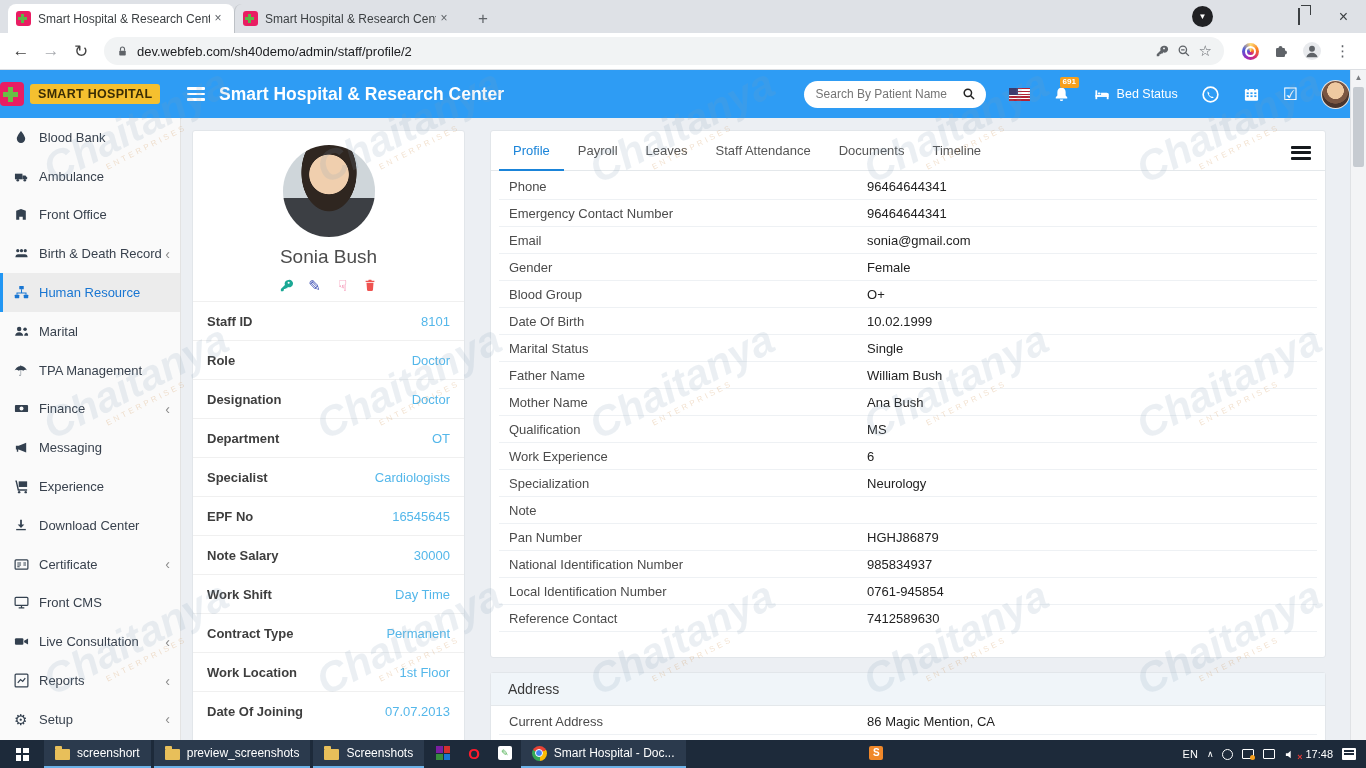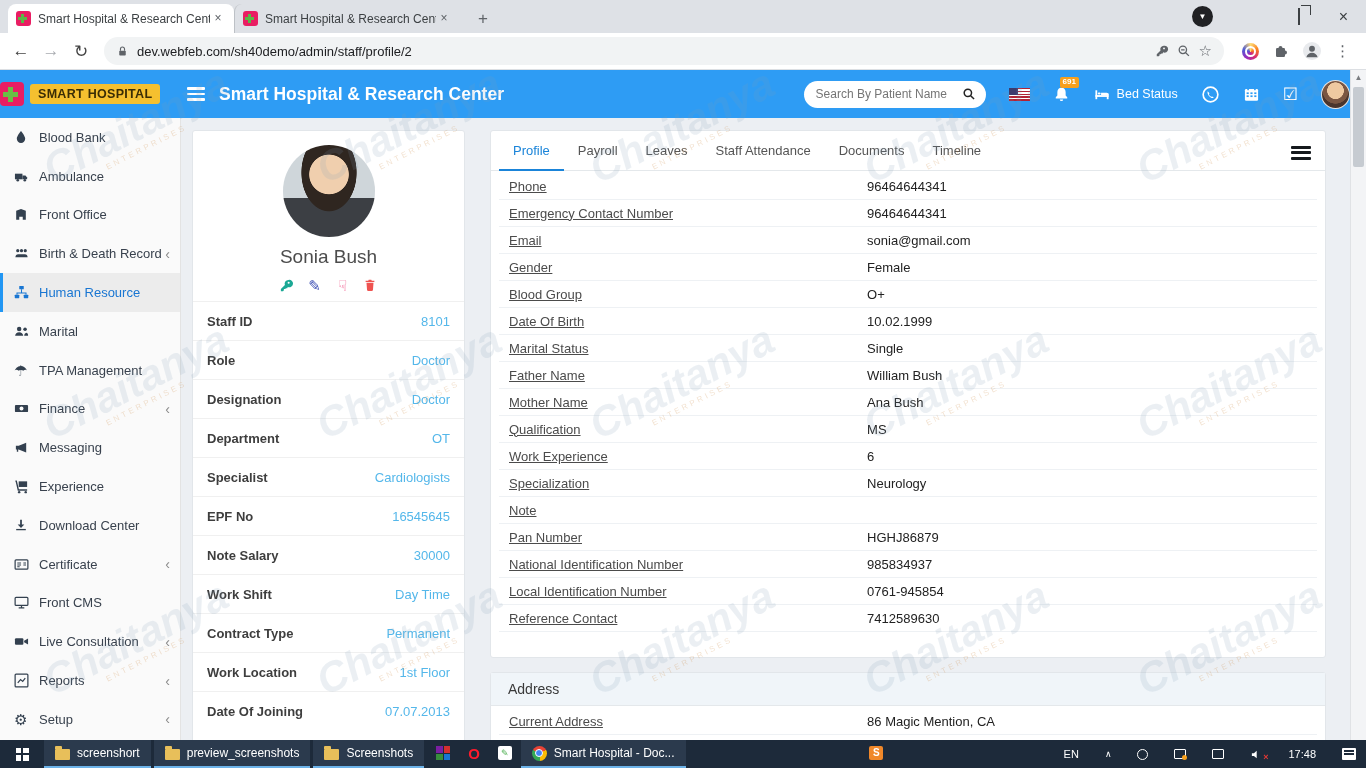--- a/index.html
+++ b/index.html
@@ -92,21 +92,21 @@
   .pf-v{font-size:13px;color:#54b7ea;}
 
   .right-card{left:309px;top:12px;width:836px;height:528px;}
   .tabsrow{height:40px;display:flex;align-items:center;padding:0 8px;border-bottom:1px solid #e4e8eb;position:relative;}
   .tabbtn{padding:0 14px;font-size:13px;color:#555;height:40px;line-height:40px;}
   .tabbtn.active{color:#1a84d9;border-bottom:2px solid #1a84d9;}
   .tabs-burger{position:absolute;right:14px;top:12px;width:20px;}
   .tabs-burger b{display:block;height:3px;background:#15191d;margin:2.6px 0;border-radius:1px;}
   .details{padding:2px 8px 0;}
   .drow{display:flex;align-items:center;height:27px;border-bottom:1px solid #eef1f4;font-size:13px;}
-  .drow .dl{width:45%;color:#4b4b4b;padding-left:10px;text-decoration:underline;}
+  .drow .dl{width:45%;color:#4b4b4b;padding-left:10px;}
   .drow .dv{flex:1;color:#222;}
 
   .address-card{left:309px;top:554px;width:836px;height:200px;}
   .addr-head{height:33px;background:#f0f5f9;border-bottom:1px solid #e4e8eb;display:flex;align-items:center;padding:0 17px;font-size:14px;color:#3a3a3a;}
 
   
   .pagescroll{position:absolute;right:0;top:70px;bottom:28px;width:16px;background:#f3f4f6;border-left:1px solid #e0e2e5;}
   .sb-arrow{height:16px;text-align:center;font-size:8px;color:#7a7d81;line-height:16px;}
   .sb-thumb{margin:1px 2px;height:80px;background:#c6cbd1;border-radius:2px;}
 
@@ -120,21 +120,21 @@
   .tb-btn.activewin{background:#ec4899;border-bottom-color:#8fc7f2;margin-top:44px;}
   .folder{width:15px;height:11px;background:#e8bf5a;border-radius:1px;position:relative;flex:none;margin-top:2px;}
   .folder::before{content:"";position:absolute;top:-3px;left:0;width:7px;height:3px;background:#e8bf5a;border-radius:1px 1px 0 0;}
   .chromeico{width:15px;height:15px;border-radius:50%;flex:none;position:relative;
     background:conic-gradient(from -60deg,#ea4335 0 120deg,#fbbc05 120deg 240deg,#34a853 240deg 360deg);}
   .chromeico::after{content:"";position:absolute;inset:3.5px;background:#4285f4;border:1.5px solid #fff;border-radius:50%;}
   .winrar{width:14px;height:14px;display:grid;grid-template-columns:1fr 1fr;gap:1px;}
   .operao{color:#ff1b2d;font-weight:bold;font-size:15px;}
   .nppico{width:14px;height:14px;background:#fff;border-radius:2px;color:#4caf50;font-size:9px;text-align:center;line-height:14px;}
   .sublico{width:14px;height:14px;background:#f0882a;border-radius:2px;color:#fff;font-weight:bold;font-size:10px;text-align:center;line-height:14px;}
-  .tb-right{margin-left:auto;display:flex;align-items:center;gap:26px;padding:0 10px;font-size:11px;}
+  .tb-right{margin-left:auto;display:flex;align-items:center;gap:9px;padding:0 10px;font-size:11px;}
   .trayico{width:12px;height:10px;border:1.2px solid #fff;border-radius:1px;position:relative;}
   .trayico.dot::after{content:"";position:absolute;right:-2px;bottom:-2px;width:5px;height:5px;background:#f7a01d;border-radius:50%;}
   .trayclock{width:11px;height:11px;border:1.2px solid #fff;border-radius:50%;}
   .spk{position:relative;color:#fff;}
   .spk .x{position:absolute;right:-6px;bottom:-2px;color:#e53935;font-size:9px;font-weight:bold;}
   .notifico{width:14px;height:12px;background:#fff;border-radius:1px;position:relative;}
   .notifico::after{content:"";position:absolute;left:2px;top:2px;width:10px;height:1.6px;background:#1d2a3a;box-shadow:0 3px 0 #1d2a3a;}
 
   
   .wmlayer{position:absolute;inset:0;z-index:60;pointer-events:none;display:grid;

